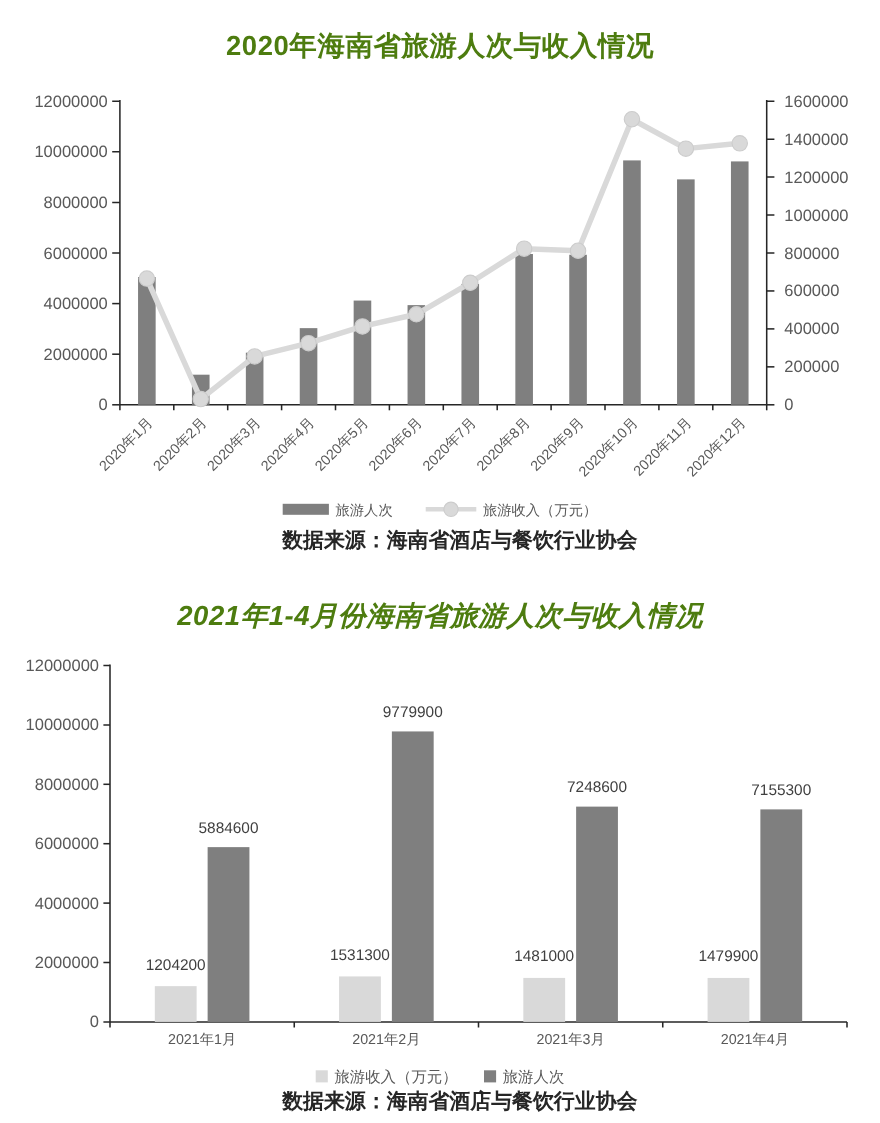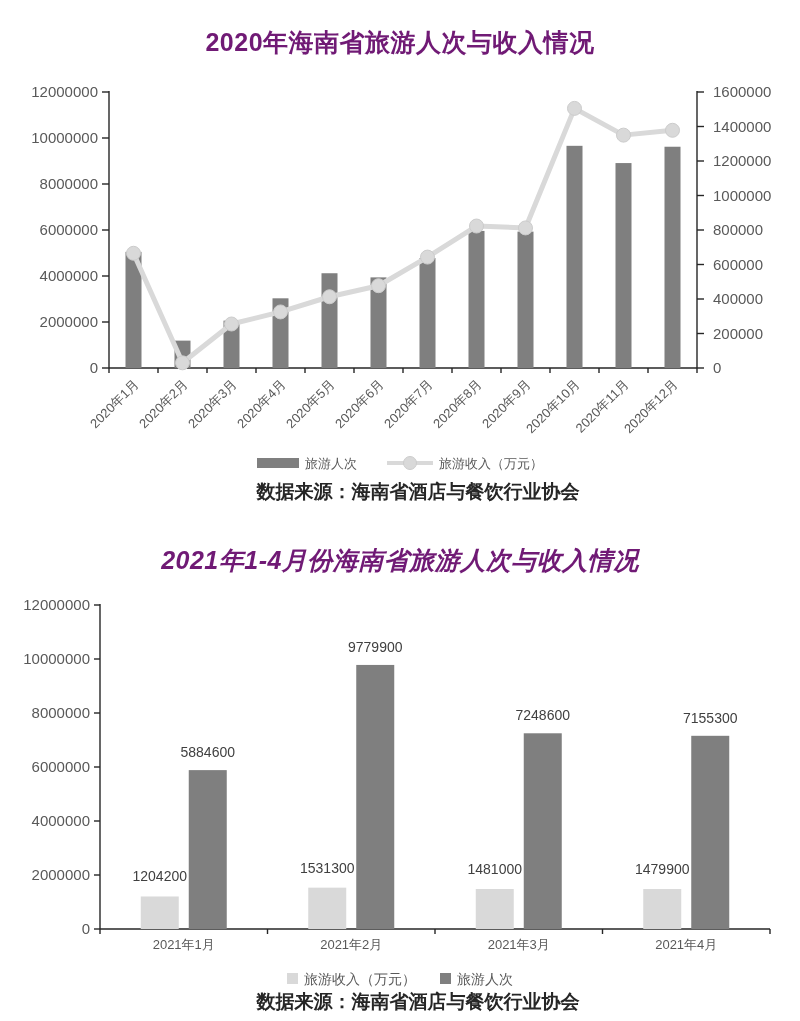--- a/index.html
+++ b/index.html
@@ -3,21 +3,21 @@
 <meta charset="utf-8">
 <style>
   html,body{margin:0;padding:0;background:#ffffff;}
   body{
     width:800px;height:1021px;overflow:hidden;
     font-family:"Liberation Sans","DejaVu Sans",sans-serif;
     -webkit-font-smoothing:antialiased;
   }
   .chart-title{
     text-align:center;font-weight:bold;font-size:25px;line-height:30px;
-    color:#701a75;letter-spacing:0.5px;
+    color:#4d7c0f;letter-spacing:0.5px;
   }
   .chart-title.first{padding-top:27px;}
   .chart-title.second{padding-top:40px;font-style:italic;}
   .source-line{
     text-align:center;font-weight:bold;font-size:19px;line-height:26px;
     color:#262626;margin-top:2px;margin-left:36px;
   }
   svg{display:block;}
   text{font-family:"Liberation Sans","DejaVu Sans",sans-serif;}
 </style>

